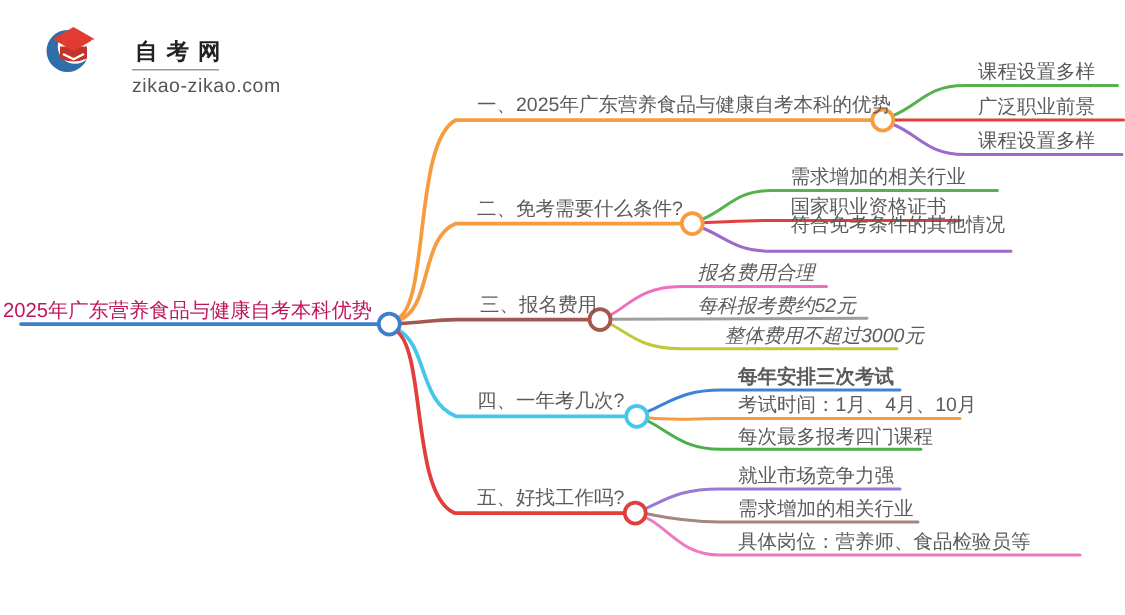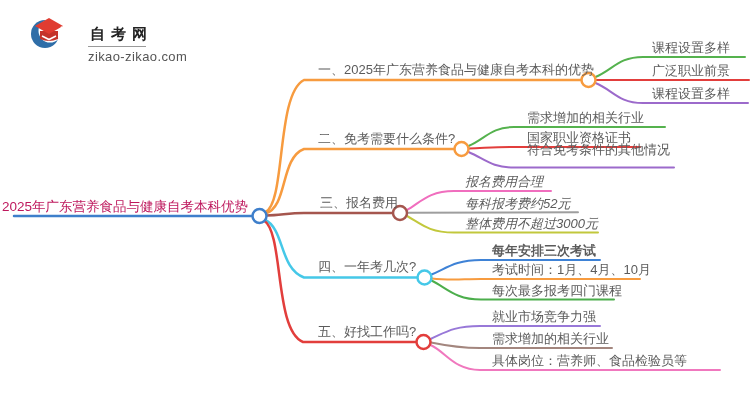--- a/index.html
+++ b/index.html
@@ -20,21 +20,21 @@
   
   .node{white-space:nowrap;color:#5b5b5b;font-size:13px;line-height:17px;}
   .root-label{right:502px;top:198px;font-size:13.5px;color:#be185d;}
   .t1{left:318px;top:61px;}
   .t2{left:318px;top:130px;}
   .t3{left:320px;top:194px;}
   .t4{left:318px;top:258px;}
   .t5{left:318px;top:323px;}
   .b1c{left:652px;}  .b1c.r0{top:39px;} .b1c.r1{top:62px;} .b1c.r2{top:85px;}
   .b2c{left:527px;}  .b2c.r0{top:109px;} .b2c.r1{top:129px;} .b2c.r2{top:141px;}
-  .b3c{left:465px;font-style:italic;}  .b3c.r0{top:173px;} .b3c.r1{top:194.5px;} .b3c.r2{top:214.5px;}
+  .b3c{left:465px;font-style:italic;}  .b3c.r0{top:173px;} .b3c.r1{top:194.5px;} .b3c.r2{top:214.5px;margin-left:18px;}
   .b4c{left:492px;}  .b4c.r0{top:242px;font-weight:bold;} .b4c.r1{top:261px;} .b4c.r2{top:281.5px;}
   .b5c{left:492px;}  .b5c.r0{top:308px;} .b5c.r1{top:330px;} .b5c.r2{top:352px;}
 </style>
 </head>
 <body>
 
 <svg class="abs" width="750" height="410" viewBox="0 0 750 410" style="left:0;top:0" fill="none" stroke-linecap="round">
 
   <path stroke-width="2.5" d="M14,216 L252,216" stroke="#3E7FCB"></path>
 

